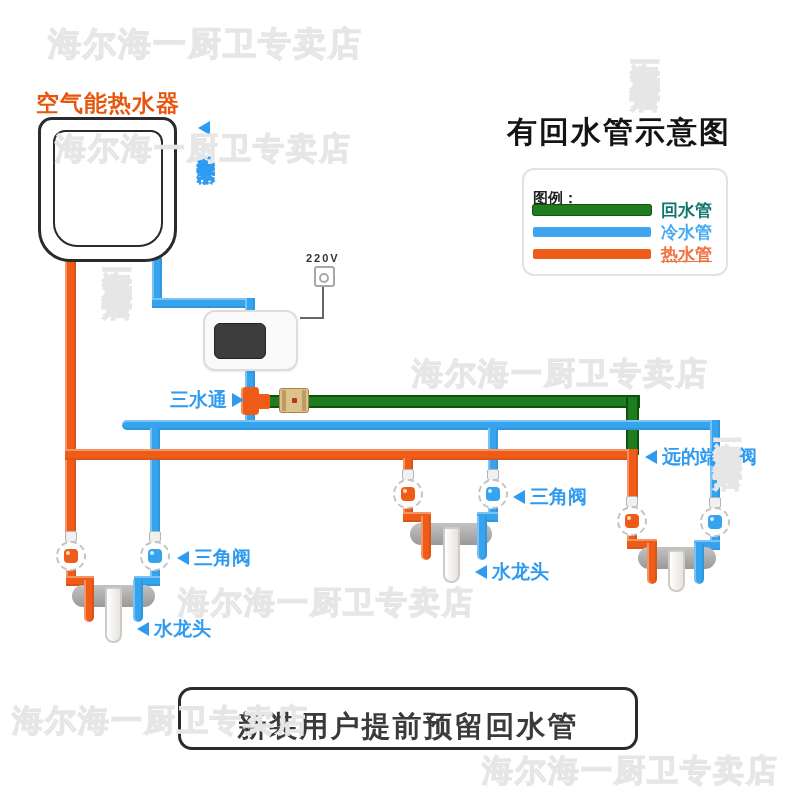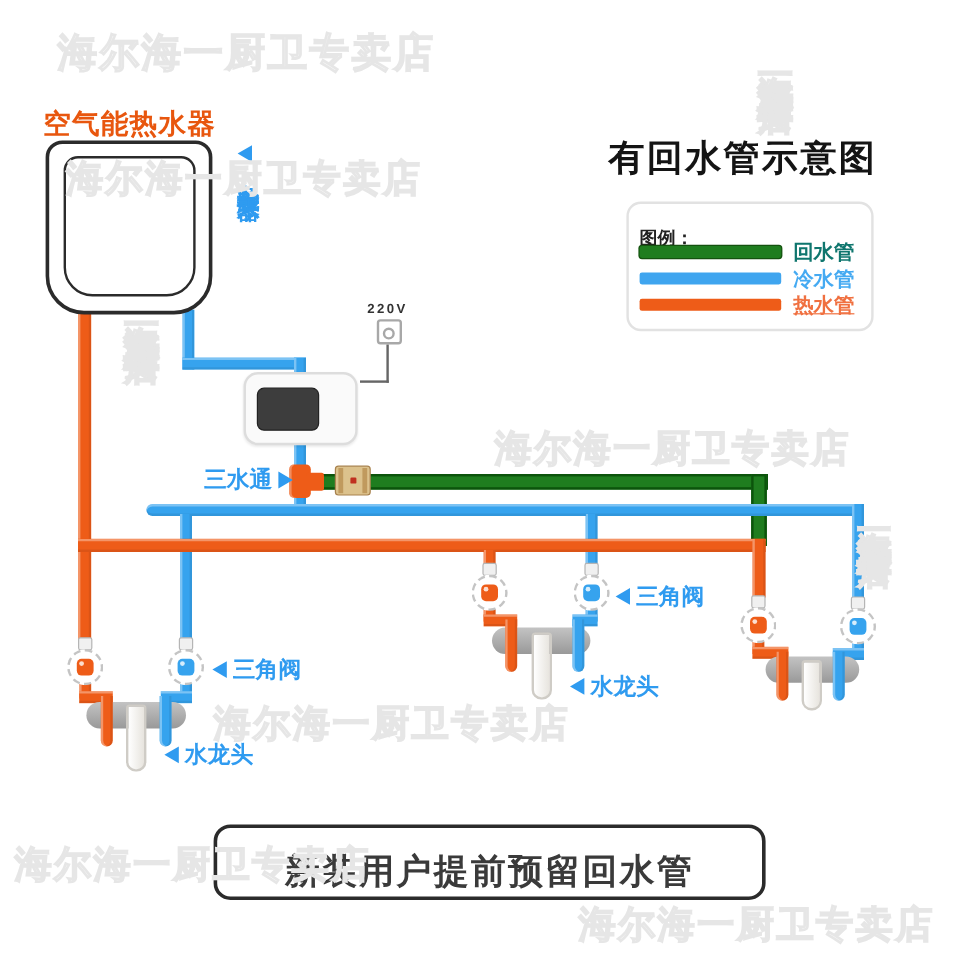--- a/index.html
+++ b/index.html
@@ -173,20 +173,24 @@
     </div>
   <div class="valve-stem" style="left:709px;top:497px;"></div>
   <div class="valve-circle" style="left:700px;top:507px;">
       <div class="valve-ball ball-cold"></div>
     </div>
 
   <div class="callout" style="left:170px;top:387px;">
     <span>三水通</span>
     <span class="tri tri-r"></span>
   </div>
+  <div class="callout" style="left:645px;top:444px;">
+    <span class="tri tri-l"></span>
+    <span>远的端水阀</span>
+  </div>
   <div class="callout" style="left:177px;top:545px;">
     <span class="tri tri-l"></span>
     <span>三角阀</span>
   </div>
   <div class="callout" style="left:513px;top:484px;">
     <span class="tri tri-l"></span>
     <span>三角阀</span>
   </div>
   <div class="callout" style="left:137px;top:616px;">
     <span class="tri tri-l"></span>

